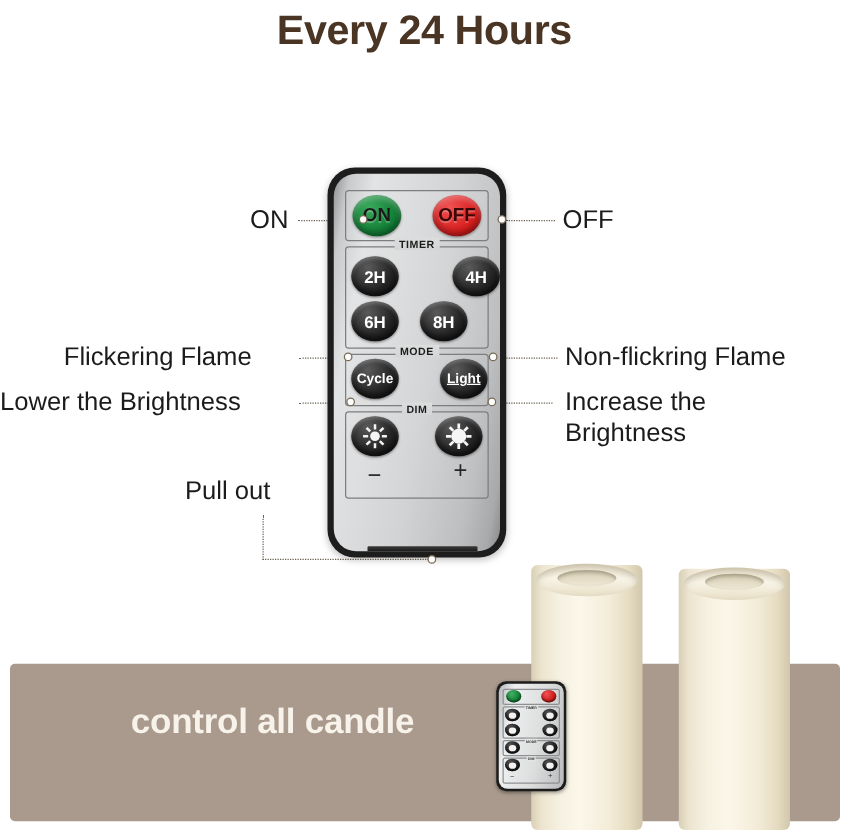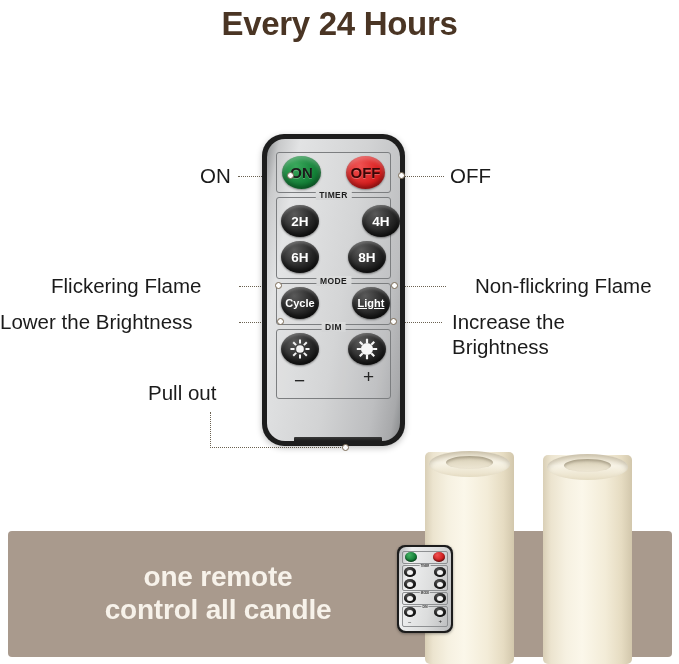--- a/index.html
+++ b/index.html
@@ -126,21 +126,21 @@
     background:radial-gradient(circle at 35% 28%,#5a5a5a,#262626 55%,#090909);
     display:flex; align-items:center; justify-content:center;
     color:#fff;
     font-size:13.5px; font-weight:bold;
     box-shadow:inset 0 -3px 5px rgba(0,0,0,.6), inset 0 2px 3px rgba(255,255,255,.28), 0 1px 2px rgba(0,0,0,.45);
   }
   .bbtn.small-txt { font-size:11px; }
   .b-2h { left:14px;  top:66px; }
   .b-4h { right:0; top:66px; }
   .b-6h { left:14px;  top:102px; }
-  .b-8h { right:14px; top:102px; }
+  .b-8h { right:26px; top:102px; }
   .b-candle { left:14px;  top:148px; }
   .b-light  { right:10px; top:148px;text-decoration:underline; }
   .b-dimdn  { left:14px;  top:194px; }
   .b-dimup  { right:14px; top:194px; }
 
   .sunwrap { width:22px; height:22px; display:block; }
 
   .pm {
     position:absolute;
     font-size:19px;
@@ -283,21 +283,21 @@
 <div class="dot-marker" style="left:398px; top:172px;"></div>
 <div class="dot-marker" style="left:275px; top:282px;"></div>
 <div class="dot-marker" style="left:391px; top:282px;"></div>
 <div class="dot-marker" style="left:277px; top:318px;"></div>
 <div class="dot-marker" style="left:390px; top:318px;"></div>
 <div class="dot-marker" style="left:342px; top:444px;"></div>
 
 <div class="label" style="left:200px; top:163px;">ON</div>
 <div class="label" style="left:450px; top:163px;">OFF</div>
 <div class="label" style="left:51px; top:273px;">Flickering Flame</div>
-<div class="label" style="left:452px; top:273px;margin-left:23px;">Non-flickring Flame</div>
+<div class="label" style="left:452px; top:273px;">Non-flickring Flame</div>
 <div class="label" style="left:0px; top:309px;">Lower the Brightness</div>
 <div class="label two-line" style="left:452px; top:309px; width:160px; white-space:normal;">Increase the Brightness</div>
 <div class="label" style="left:148px; top:380px;">Pull out</div>
 
 <div class="remote">
   <div class="remote-face">
 
     <div class="sec sec-onoff"></div>
     <div class="pbtn pbtn-on">ON</div>
     <div class="pbtn pbtn-off">OFF</div>
@@ -367,21 +367,20 @@
   <div class="candle-rim"></div>
   <div class="candle-hole"></div>
 </div>
 <div class="candle candle-2">
   <div class="candle-body"></div>
   <div class="candle-rim"></div>
   <div class="candle-hole"></div>
 </div>
 
 <div class="band-text">
-  <div>one remote</div>
   <div>control all candle</div>
 </div>
 
 <div class="mini">
   <div class="mini-face">
     <div class="mini-sec mini-s1"></div>
     <div class="mini-btn g" style="left:6px;  top:5px;"></div>
     <div class="mini-btn r" style="right:6px; top:5px;"></div>
 
     <div class="mini-sec mini-s2">

